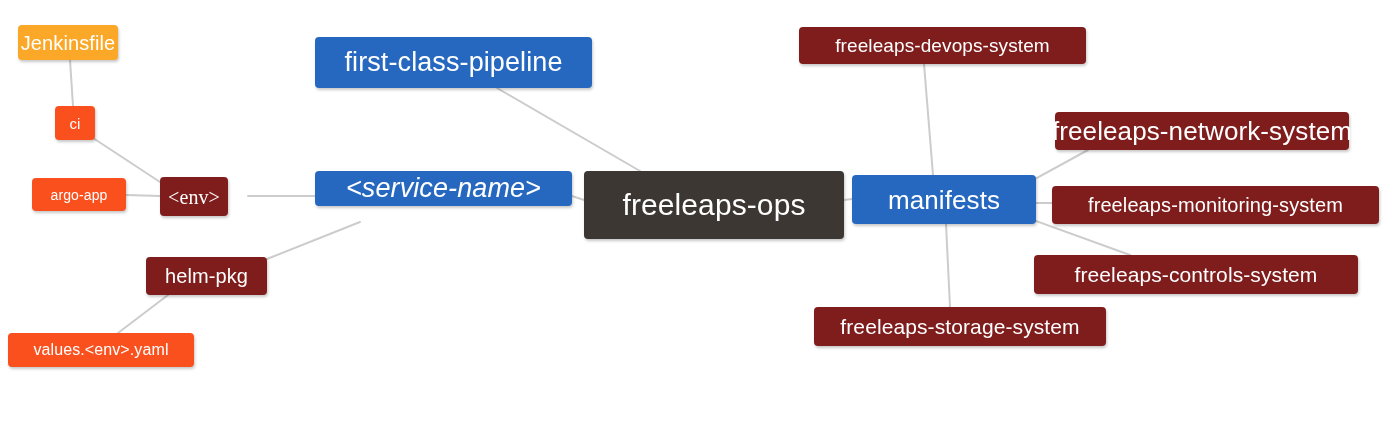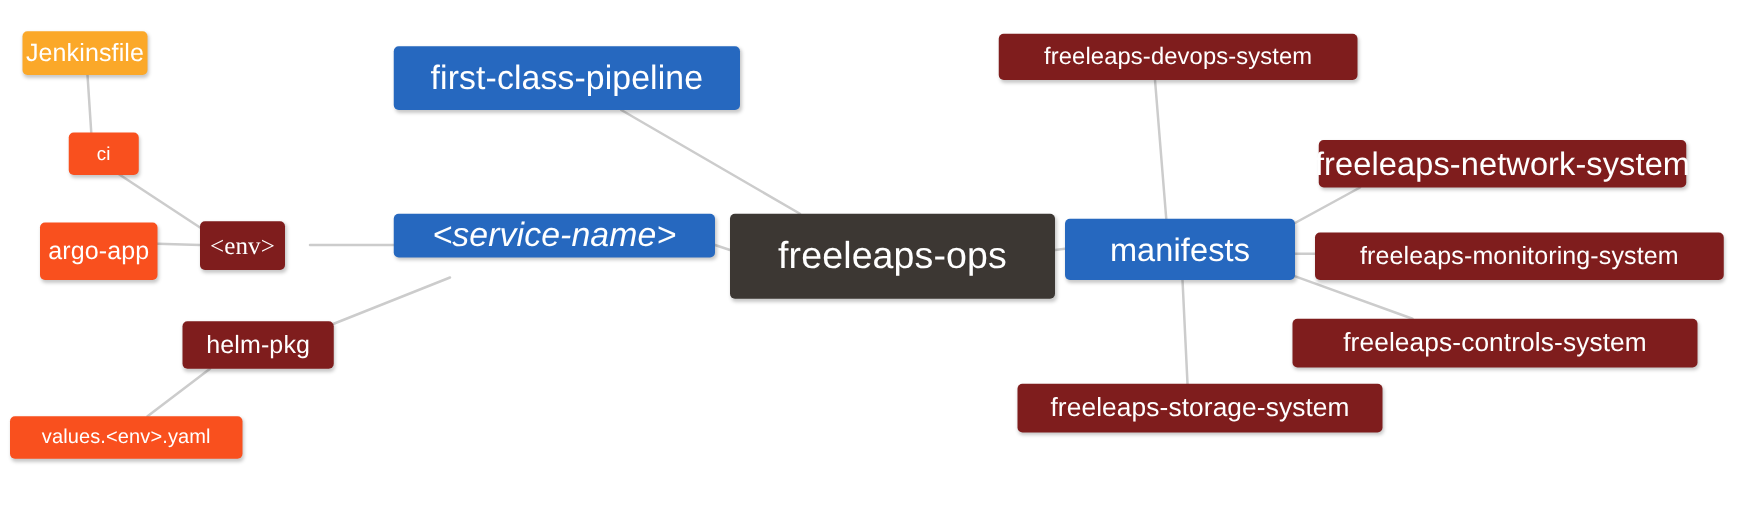--- a/index.html
+++ b/index.html
@@ -69,24 +69,24 @@
       <line x1="933" y1="175" x2="924" y2="64" stroke="#CCCCCC" stroke-width="2" stroke-linecap="round"></line>
       <line x1="1011" y1="192" x2="1088" y2="150" stroke="#CCCCCC" stroke-width="2" stroke-linecap="round"></line>
       <line x1="1011" y1="203" x2="1052" y2="203" stroke="#CCCCCC" stroke-width="2" stroke-linecap="round"></line>
       <line x1="1011" y1="212" x2="1130" y2="255" stroke="#CCCCCC" stroke-width="2" stroke-linecap="round"></line>
       <line x1="946" y1="224" x2="950" y2="307" stroke="#CCCCCC" stroke-width="2" stroke-linecap="round"></line>
     </svg>
   <div id="nodes">
       <div class="node t-orange" style="left: 18px; top: 25px; width: 100px; height: 35px; font-size: 20px; align-items: center;">
         <span class="node-label">Jenkinsfile</span>
       </div>
-      <div class="node t-red" style="left: 55px; top: 106px; width: 56px; height: 34px; font-size: 15px;">
+      <div class="node t-red" style="left: 55px; top: 106px; width: 40px; height: 34px; font-size: 15px;">
         <span class="node-label">ci</span>
       </div>
-      <div class="node t-red" style="left: 32px; top: 178px; width: 94px; height: 46px; font-size: 20px;">
+      <div class="node t-red" style="left: 32px; top: 178px; width: 94px; height: 33px; font-size: 14px;">
         <span class="node-label">argo-app</span>
       </div>
       <div class="node t-green" style="left: 160px; top: 177px; width: 68px; height: 39px; font-size: 20px; font-family: Liberation Serif, serif;">
         <span class="node-label">&lt;env&gt;</span>
       </div>
       <div class="node t-green" style="left: 146px; top: 257px; width: 121px; height: 38px; font-size: 20px;">
         <span class="node-label">helm-pkg</span>
       </div>
       <div class="node t-red" style="left: 8px; top: 333px; width: 186px; height: 34px; font-size: 16px;">
         <span class="node-label">values.&lt;env&gt;.yaml</span>

